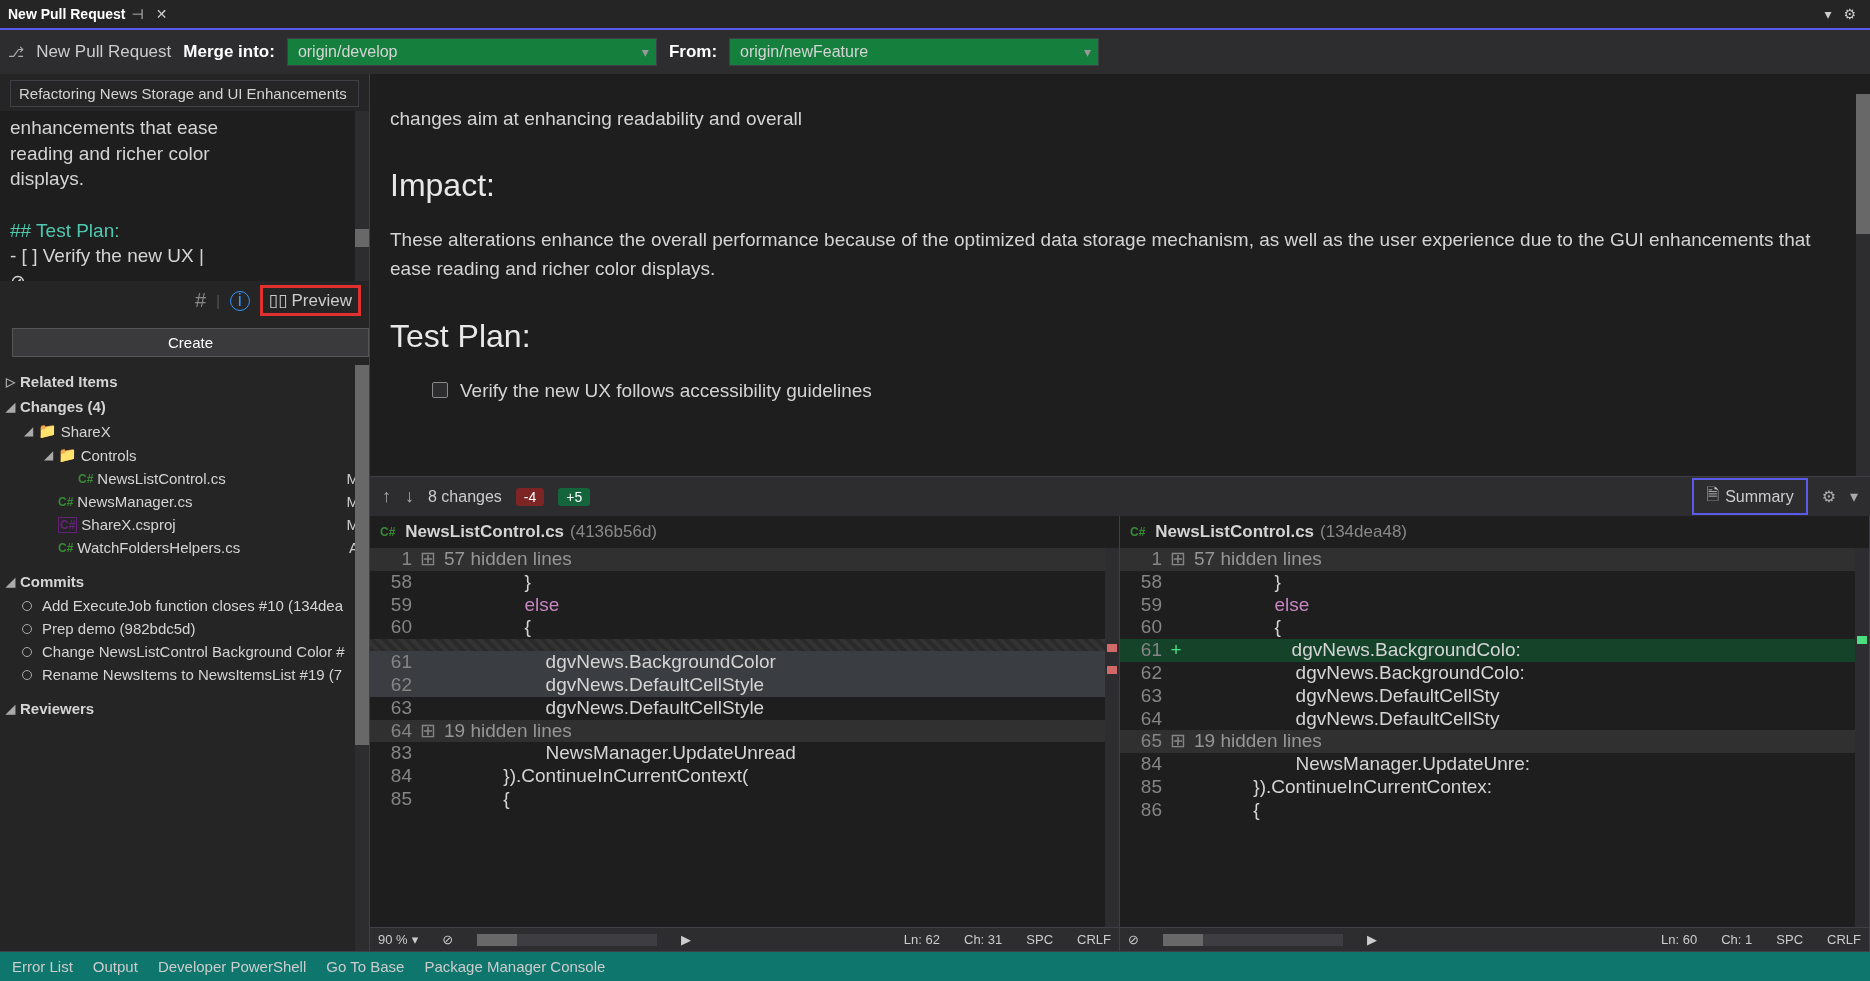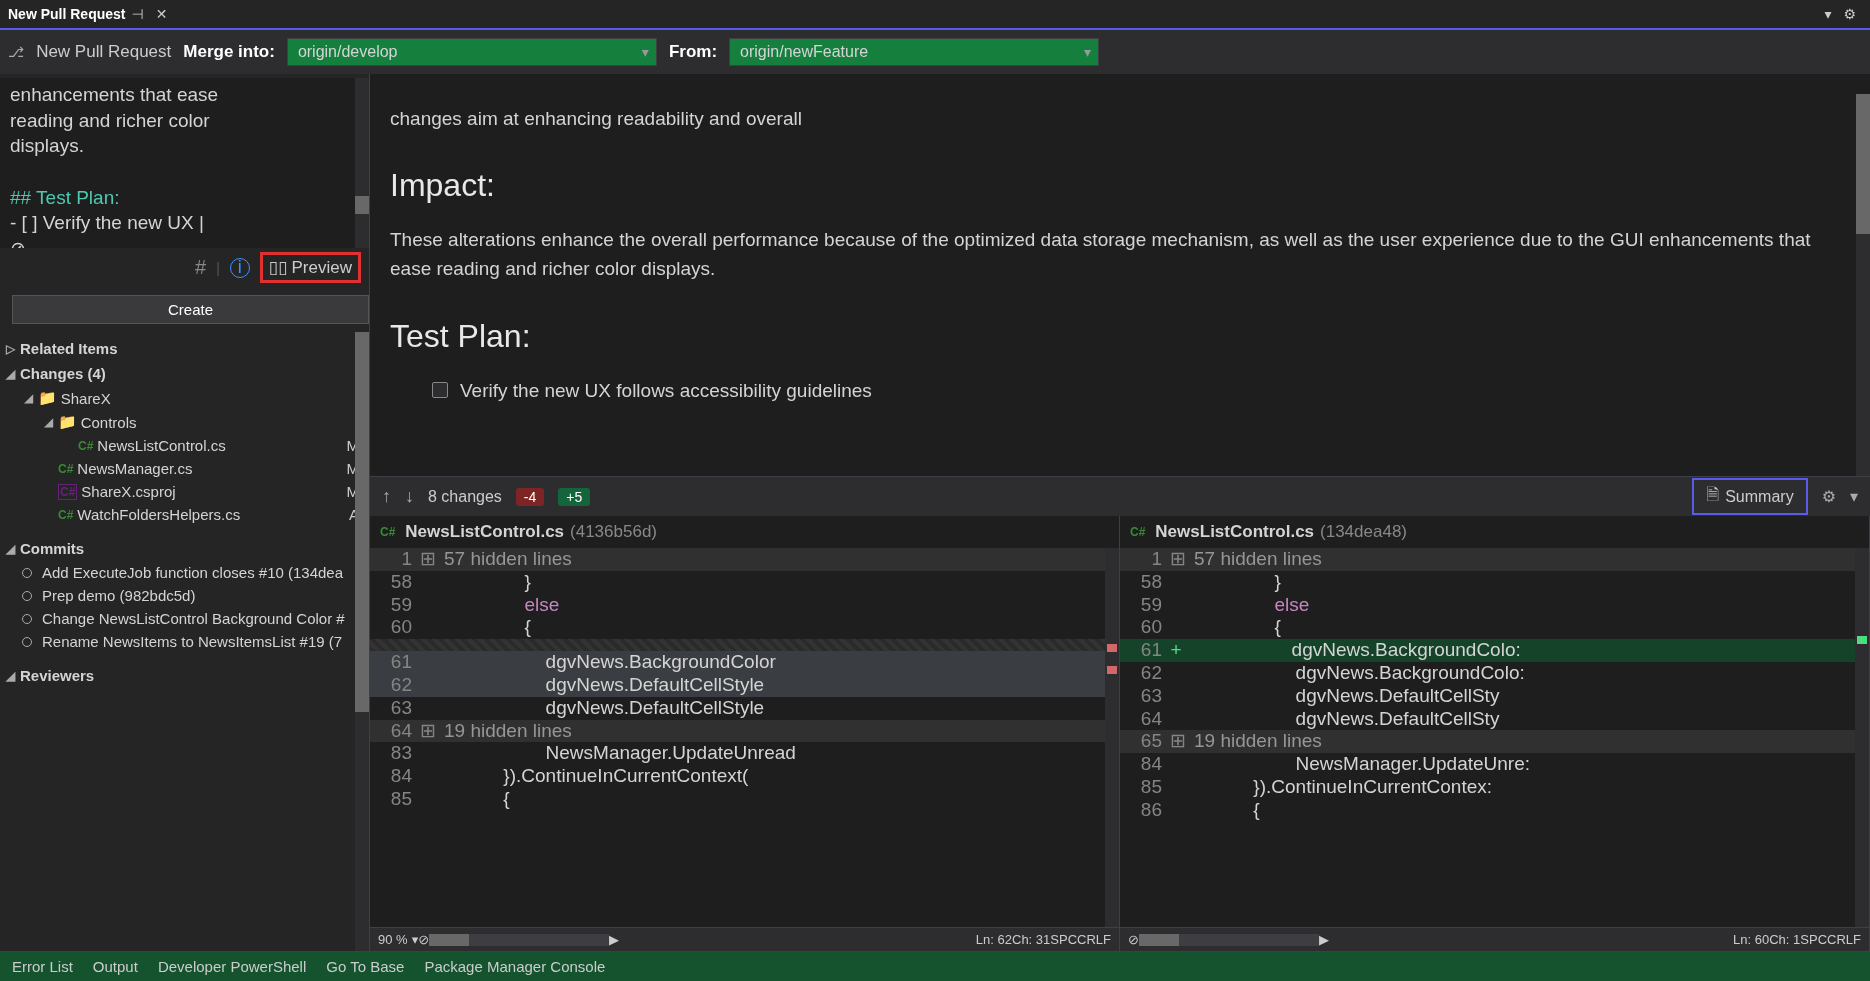--- a/index.html
+++ b/index.html
@@ -68,26 +68,26 @@
 .code-txt { flex: 1; white-space: pre; color: #d4d4d4; }
 .hidden-lines { background: #303030; }
 .hidden-lines .code-txt { color: #969696; padding-left: 4px; }
 .kw { color: #c586c0; }
 .changed-bg { background: #3a3d41; }
 .added-line { background: #14432a; }
 .added-plus { background: #14432a; color: #4ade80; width: 20px; text-align: center; }
 .code-scroll { position: absolute; right: 0; top: 0; width: 14px; height: 100%; background: #2d2d30; }
 .code-mark-red { position: absolute; right: 2px; background: #d16969; width: 10px; height: 8px; }
 .code-mark-green { position: absolute; right: 2px; background: #4ade80; width: 10px; height: 8px; }
-.statusbar-diff { height: 24px; background: #2d2d30; border-top: 1px solid #3f3f46; display: flex; align-items: center; font-size: 13px; color: #ccc; padding: 0 8px; gap: 0; }
+.statusbar-diff { height: 24px; background: #2d2d30; border-top: 1px solid #3f3f46; display: flex; align-items: center; font-size: 13px; color: #ccc; padding: 0 8px; gap: 24px; }
 .statusbar-diff .pct { display: flex; align-items: center; gap: 4px; }
 .hsb { flex: 0 0 180px; height: 12px; background: #3e3e42; position: relative; }
 .hsb-thumb { background: #686868; height: 100%; width: 40px; position: absolute; left: 0; }
 .sb-spacer { flex: 1; }
-.bottom-tabs { height: 30px; background: #14532d; border-top: 1px solid #3f3f46; display: flex; align-items: center; gap: 20px; padding: 0 12px; font-size: 15px; color: #ccc; }
+.bottom-tabs { height: 30px; background: #0f766e; border-top: 1px solid #3f3f46; display: flex; align-items: center; gap: 20px; padding: 0 12px; font-size: 15px; color: #ccc; }
 .bottom-tabs span { cursor: pointer; }
 </style>
 </head>
 <body>
 
 <div class="titlebar">
   <span class="titlebar-title">New Pull Request</span>
   <span class="titlebar-icon">⊣</span>
   <span class="titlebar-icon">✕</span>
   <span class="titlebar-spacer"></span>
@@ -104,20 +104,21 @@
   </div>
   <span class="tb-merge">From:</span>
   <div class="tb-select-wrap">
     <div class="tb-select">origin/newFeature</div>
   </div>
 </div>
 
 <div class="content">
 
   <div class="left-panel">
+    <input class="pr-title-input" value="Refactoring News Storage and UI Enhancements" style="">
     <div class="editor-area">
       <div class="editor-text">
         <span>enhancements that ease</span><br>
         <span>reading and richer color</span><br>
         <span>displays.</span><br>
         <br>
         <span class="teal">## Test Plan:</span><br>
         <span>- [ ] Verify the new UX |</span><br>
         <span>⊘</span>
       </div>

